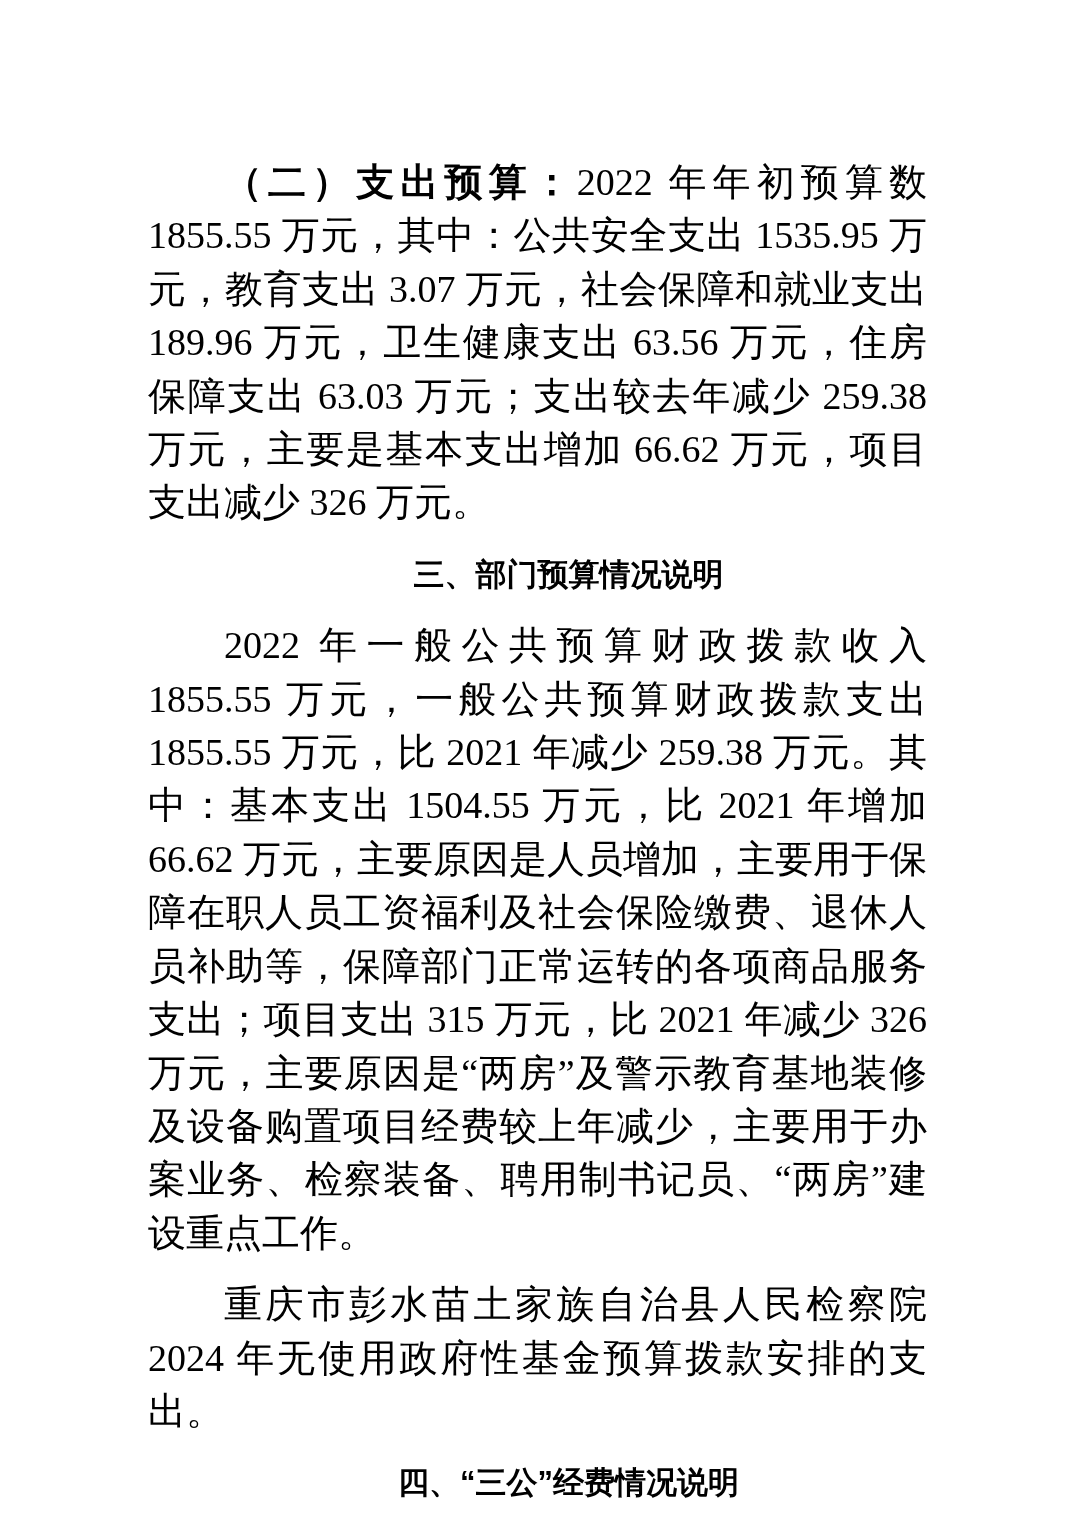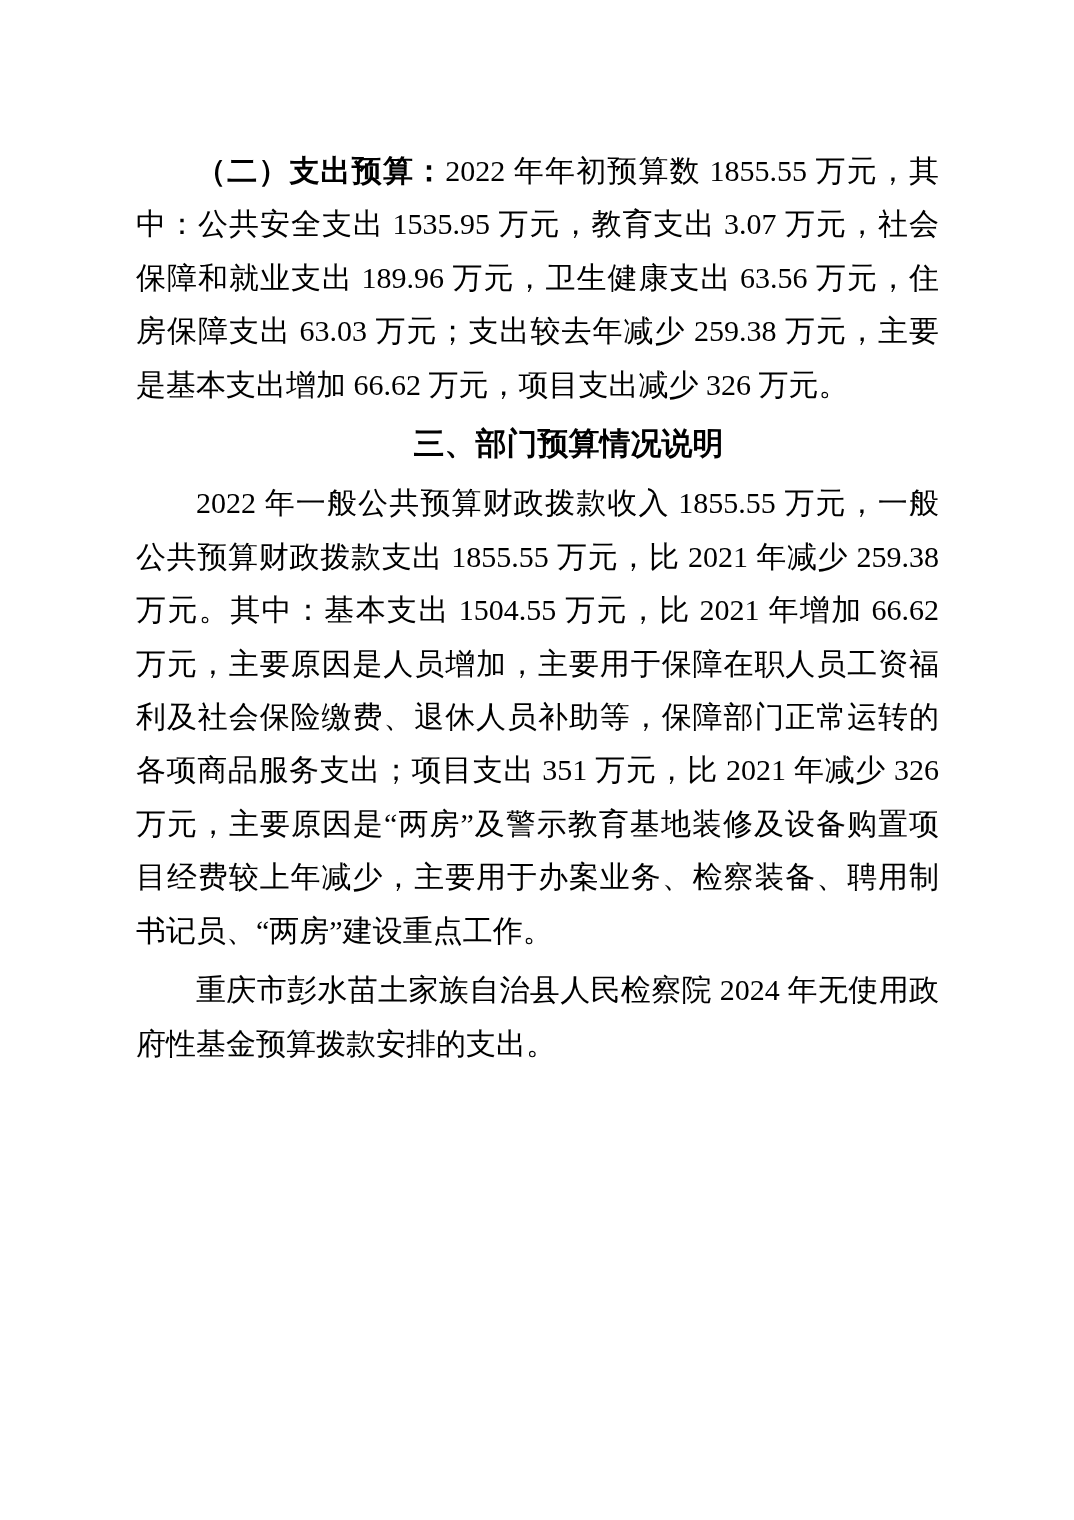--- a/index.html
+++ b/index.html
@@ -11,23 +11,23 @@
     position: relative;
     width: 1074px;
     height: 1520px;
     background: #ffffff;
     box-sizing: border-box;
     padding: 138px 129px 0 130px;
     color: #000000;
     overflow: hidden;
   }
   .para {
-    margin: 6px;
+    margin: 18px;
     font-family: "Liberation Serif", "DejaVu Serif", serif;
-    font-size: 30px;
+    font-size: 38px;
     line-height: 53.4px;
     text-align: justify;
     text-justify: inter-character;
     text-indent: 2em;
     color: #000000;
   }
   .para .lead {
     font-weight: bold;
   }
   .section-heading {
@@ -43,19 +43,20 @@
 </style>
 </head>
 <body>
 
 <div class="page">
 
   <p class="para"><span class="lead">（二）支出预算：</span><span>2022 年年初预算数 1855.55 万元，其中：公共安全支出 1535.95 万元，教育支出 3.07 万元，社会保障和就业支出 189.96 万元，卫生健康支出 63.56 万元，住房保障支出 63.03 万元；支出较去年减少 259.38 万元，主要是基本支出增加 66.62 万元，项目支出减少 326 万元。</span></p>
 
   <h2 class="section-heading">三、部门预算情况说明</h2>
 
-  <p class="para">2022 年一般公共预算财政拨款收入 1855.55 万元，一般公共预算财政拨款支出 1855.55 万元，比 2021 年减少 259.38 万元。其中：基本支出 1504.55 万元，比 2021 年增加 66.62 万元，主要原因是人员增加，主要用于保障在职人员工资福利及社会保险缴费、退休人员补助等，保障部门正常运转的各项商品服务支出；项目支出 351 万元，比 2021 年减少 326 万元，主要原因是“两房”及警示教育基地装修及设备购置项目经费较上年减少，主要用于办案业务、检察装备、聘用制书记员、“两房”建设重点工作。</p>
+  <p class="para">2022 年一般公共预算财政拨款收入 1855.55 万元，一般公共预算财政拨款支出 1855.55 万元，比 2021 年减少 259.38 万元。其中：基本支出 1504.55 万元，比 2021 年增加 66.62 万元，主要原因是人员增加，主要用于保障在职人员工资福利及社会保险缴费、退休人员补助等，保障部门正常运转的各项商品服务支出；项目支出 315 万元，比 2021 年减少 326 万元，主要原因是“两房”及警示教育基地装修及设备购置项目经费较上年减少，主要用于办案业务、检察装备、聘用制书记员、“两房”建设重点工作。</p>
 
   <p class="para">重庆市彭水苗土家族自治县人民检察院 2024 年无使用政府性基金预算拨款安排的支出。</p>
 
+  <h2 class="section-heading">四、“三公”经费情况说明</h2>
 
 
 </div>
 
 </body></html>

